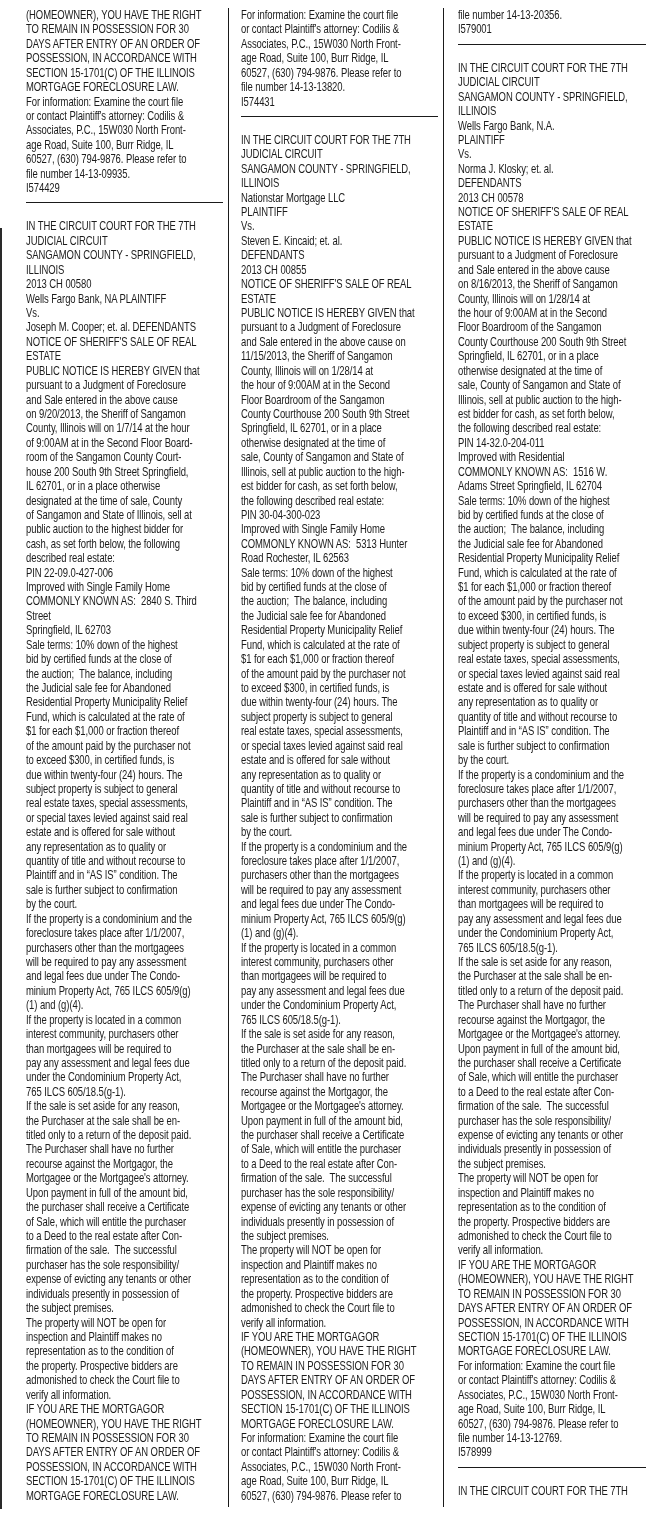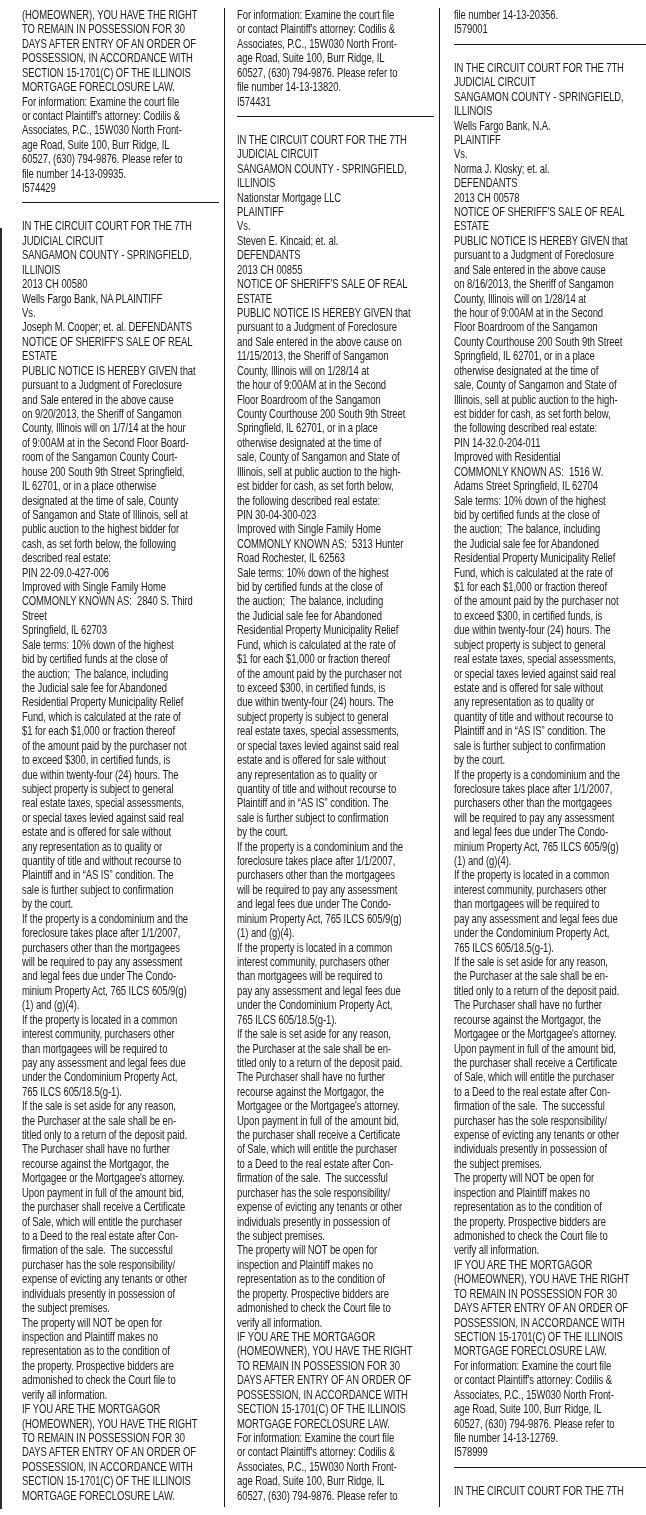--- a/index.html
+++ b/index.html
@@ -7,21 +7,20 @@
   body {
     width: 646px; height: 1515px; overflow: hidden;
     font-family: "Liberation Sans", sans-serif;
     position: relative;
   }
   .page {
     position: relative;
     display: flex;
     width: 646px; height: 1515px;
     padding: 8px 0 0 26px;
-    justify-content: center;
   }
   .edge-rule {
     position: absolute;
     left: 0; top: 228px; bottom: 6px; width: 2px;
     background: #2a2a2a;
   }
   .col { width: 197px; overflow: visible; }
   .col-2 { margin-left: 12px; }
   .col-3 { margin-left: 14px; }
   .vrule {

